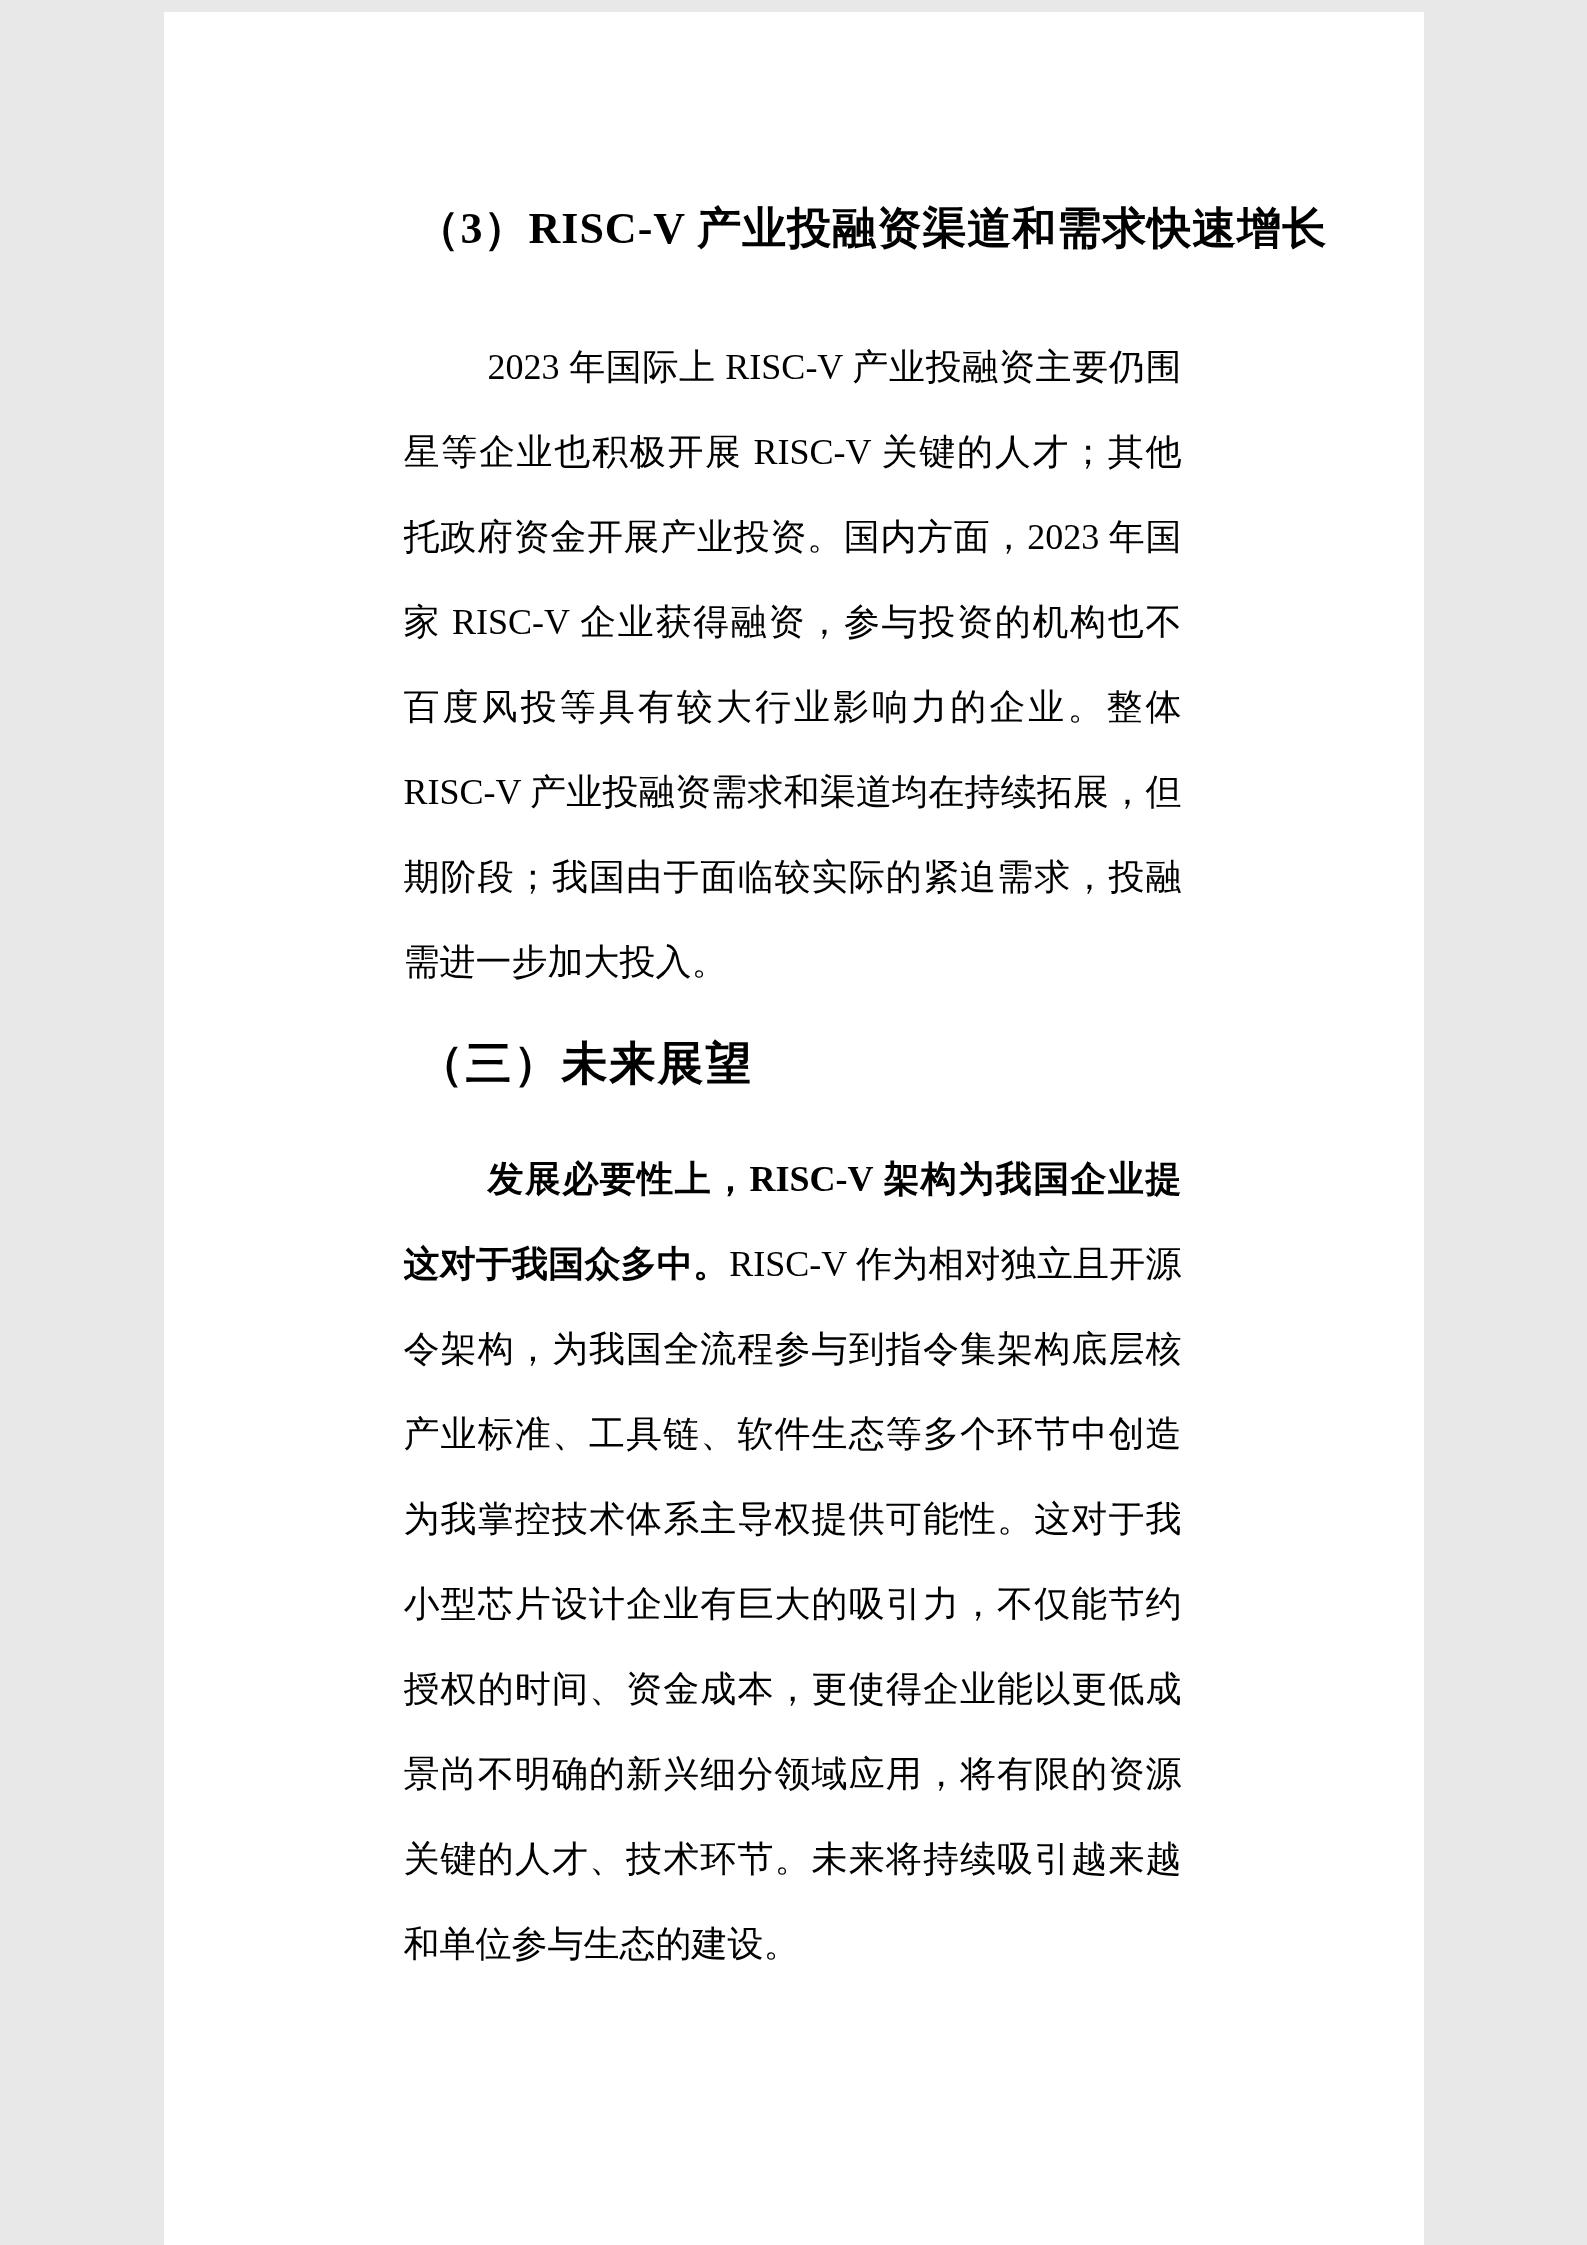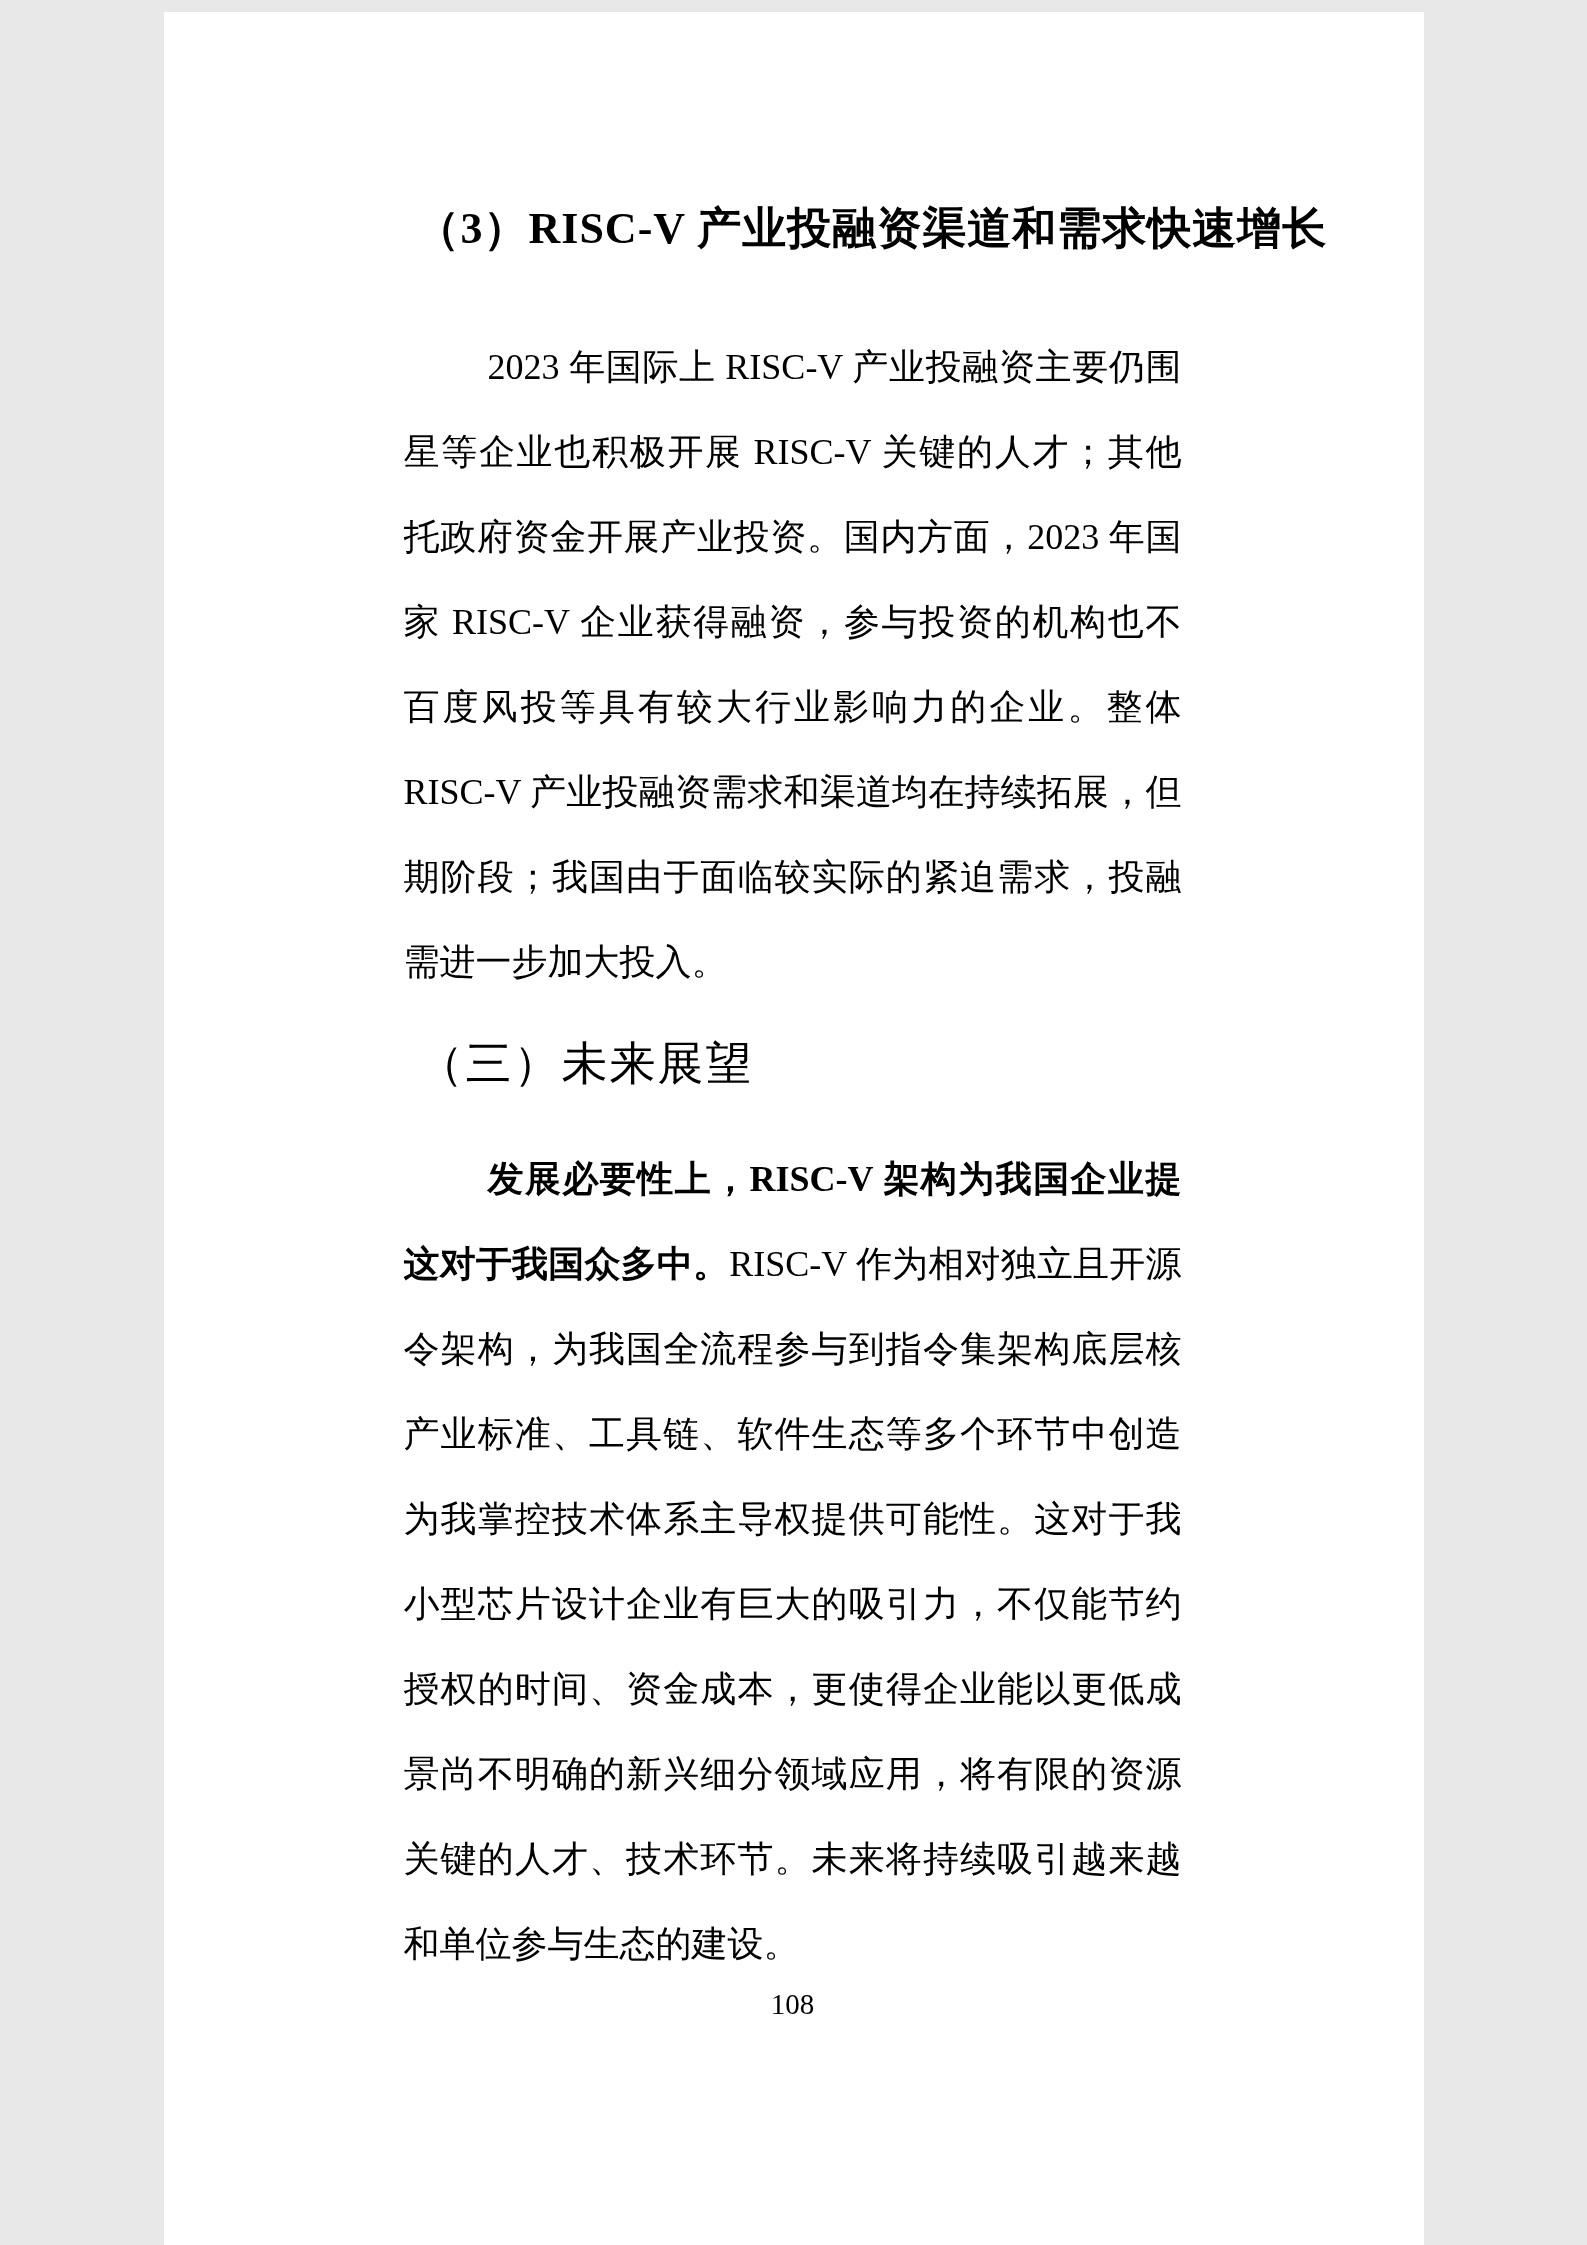--- a/index.html
+++ b/index.html
@@ -45,21 +45,21 @@
     text-align-last: left;
   }
   .line.indent {
     text-indent: 84px;
   }
   .bold {
     font-weight: bold;
   }
   .heading2 {
     font-size: 46px;
-    font-weight: normal;
+    font-weight: bold;
     line-height: 62px;
     margin: 28px 0 0 14px;
     letter-spacing: 2px;
     white-space: nowrap;
   }
   .page-number {
     margin-top: 0;
     line-height: 34px;
     font-size: 29px;
     text-align: center;
@@ -92,16 +92,15 @@
         <div class="line"><span>令架构，为我国全流程参与到指令集架构底层核心技术、</span></div>
         <div class="line"><span>产业标准、工具链、软件生态等多个环节中创造难得机遇，</span></div>
         <div class="line"><span>为我掌控技术体系主导权提供可能性。这对于我国众多中</span></div>
         <div class="line"><span>小型芯片设计企业有巨大的吸引力，不仅能节约获取架构</span></div>
         <div class="line"><span>授权的时间、资金成本，更使得企业能以更低成本开发前</span></div>
         <div class="line"><span>景尚不明确的新兴细分领域应用，将有限的资源投入到更</span></div>
         <div class="line"><span>关键的人才、技术环节。未来将持续吸引越来越多的企业</span></div>
         <div class="line last"><span>和单位参与生态的建设。</span></div>
       </div>
 
-    <div class="page-number">108</div>
 
   </div>
 </div>
 
 </body></html>

